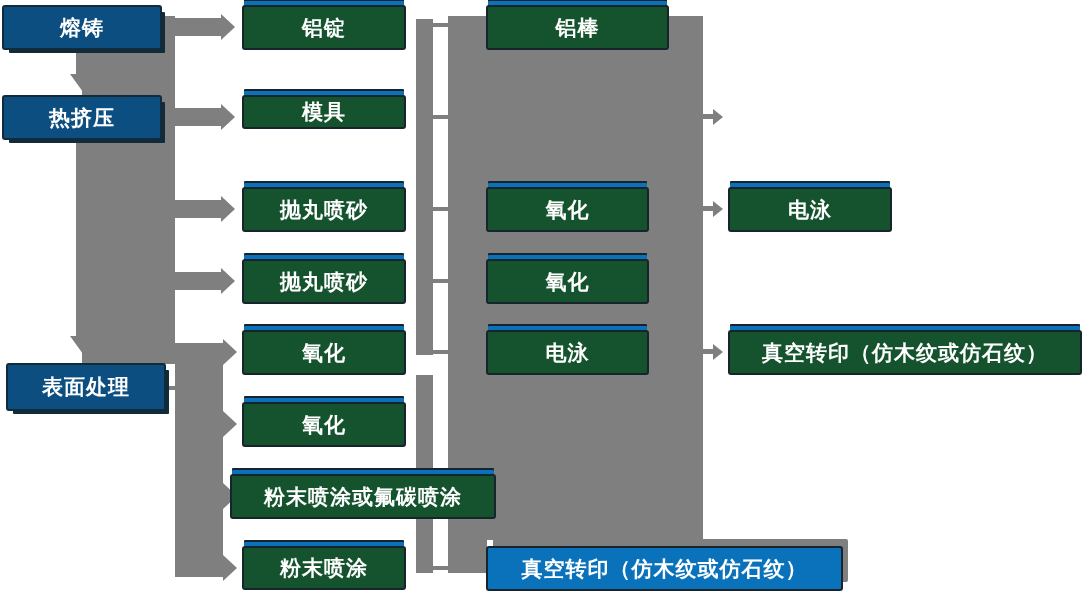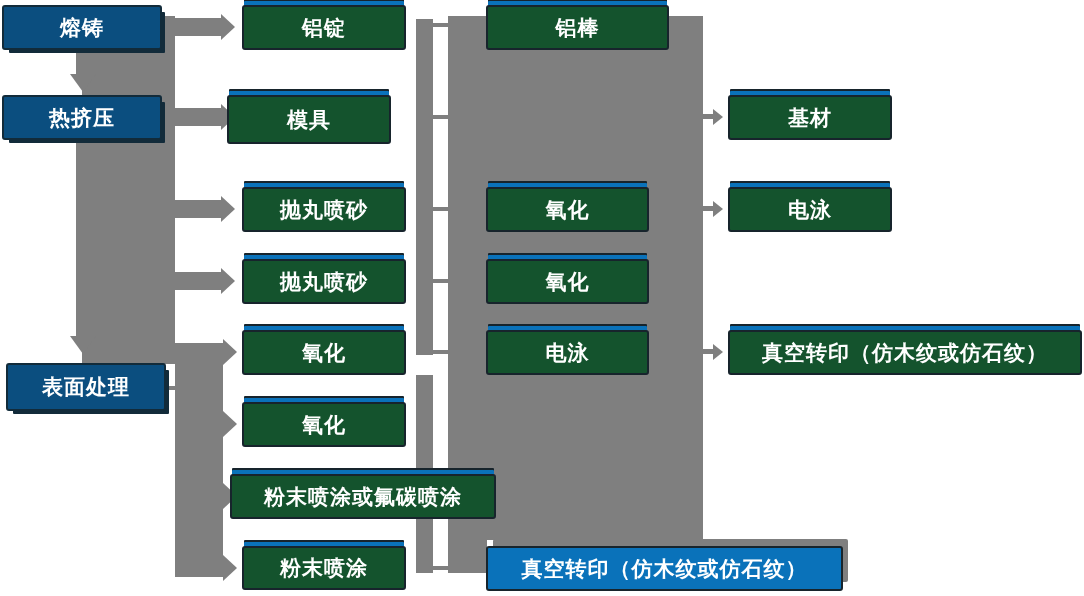--- a/index.html
+++ b/index.html
@@ -112,21 +112,21 @@
     </div>
     <div class="node dark" style="left: 2px; top: 95px; width: 160px; height: 45px; justify-content: center;">
       <span>热挤压</span>
     </div>
     <div class="node dark" style="left: 6px; top: 363px; width: 160px; height: 48px;">
       <span>表面处理</span>
     </div>
     <div class="node bright" style="left: 242px; top: 5px; width: 164px; height: 45px;">
       <span>铝锭</span>
     </div>
-    <div class="node bright" style="left: 227px; top: 95px; width: 164px; height: 49px;">
+    <div class="node bright" style="left: 242px; top: 95px; width: 164px; height: 34px;">
       <span>模具</span>
     </div>
     <div class="node bright" style="left: 242px; top: 187px; width: 164px; height: 45px;">
       <span>抛丸喷砂</span>
     </div>
     <div class="node bright" style="left: 242px; top: 259px; width: 164px; height: 45px;">
       <span>抛丸喷砂</span>
     </div>
     <div class="node bright" style="left: 242px; top: 330px; width: 164px; height: 45px;">
       <span>氧化</span>
@@ -148,22 +148,19 @@
     </div>
     <div class="node bright" style="left: 486px; top: 259px; width: 163px; height: 45px;">
       <span>氧化</span>
     </div>
     <div class="node bright" style="left: 486px; top: 330px; width: 163px; height: 45px;">
       <span>电泳</span>
     </div>
     <div class="node grayshadow" style="left: 486px; top: 546px; width: 357px; height: 45px;">
       <span>真空转印（仿木纹或仿石纹）</span>
     </div>
-    <div class="node bright" style="left: 728px; top: 95px; width: 164px; height: 45px;">
-      <span>基材</span>
-    </div>
     <div class="node bright" style="left: 728px; top: 187px; width: 164px; height: 45px;">
       <span>电泳</span>
     </div>
     <div class="node bright" style="left: 728px; top: 330px; width: 354px; height: 45px;">
       <span>真空转印（仿木纹或仿石纹）</span>
     </div>
   </div>
 
 </body></html>

